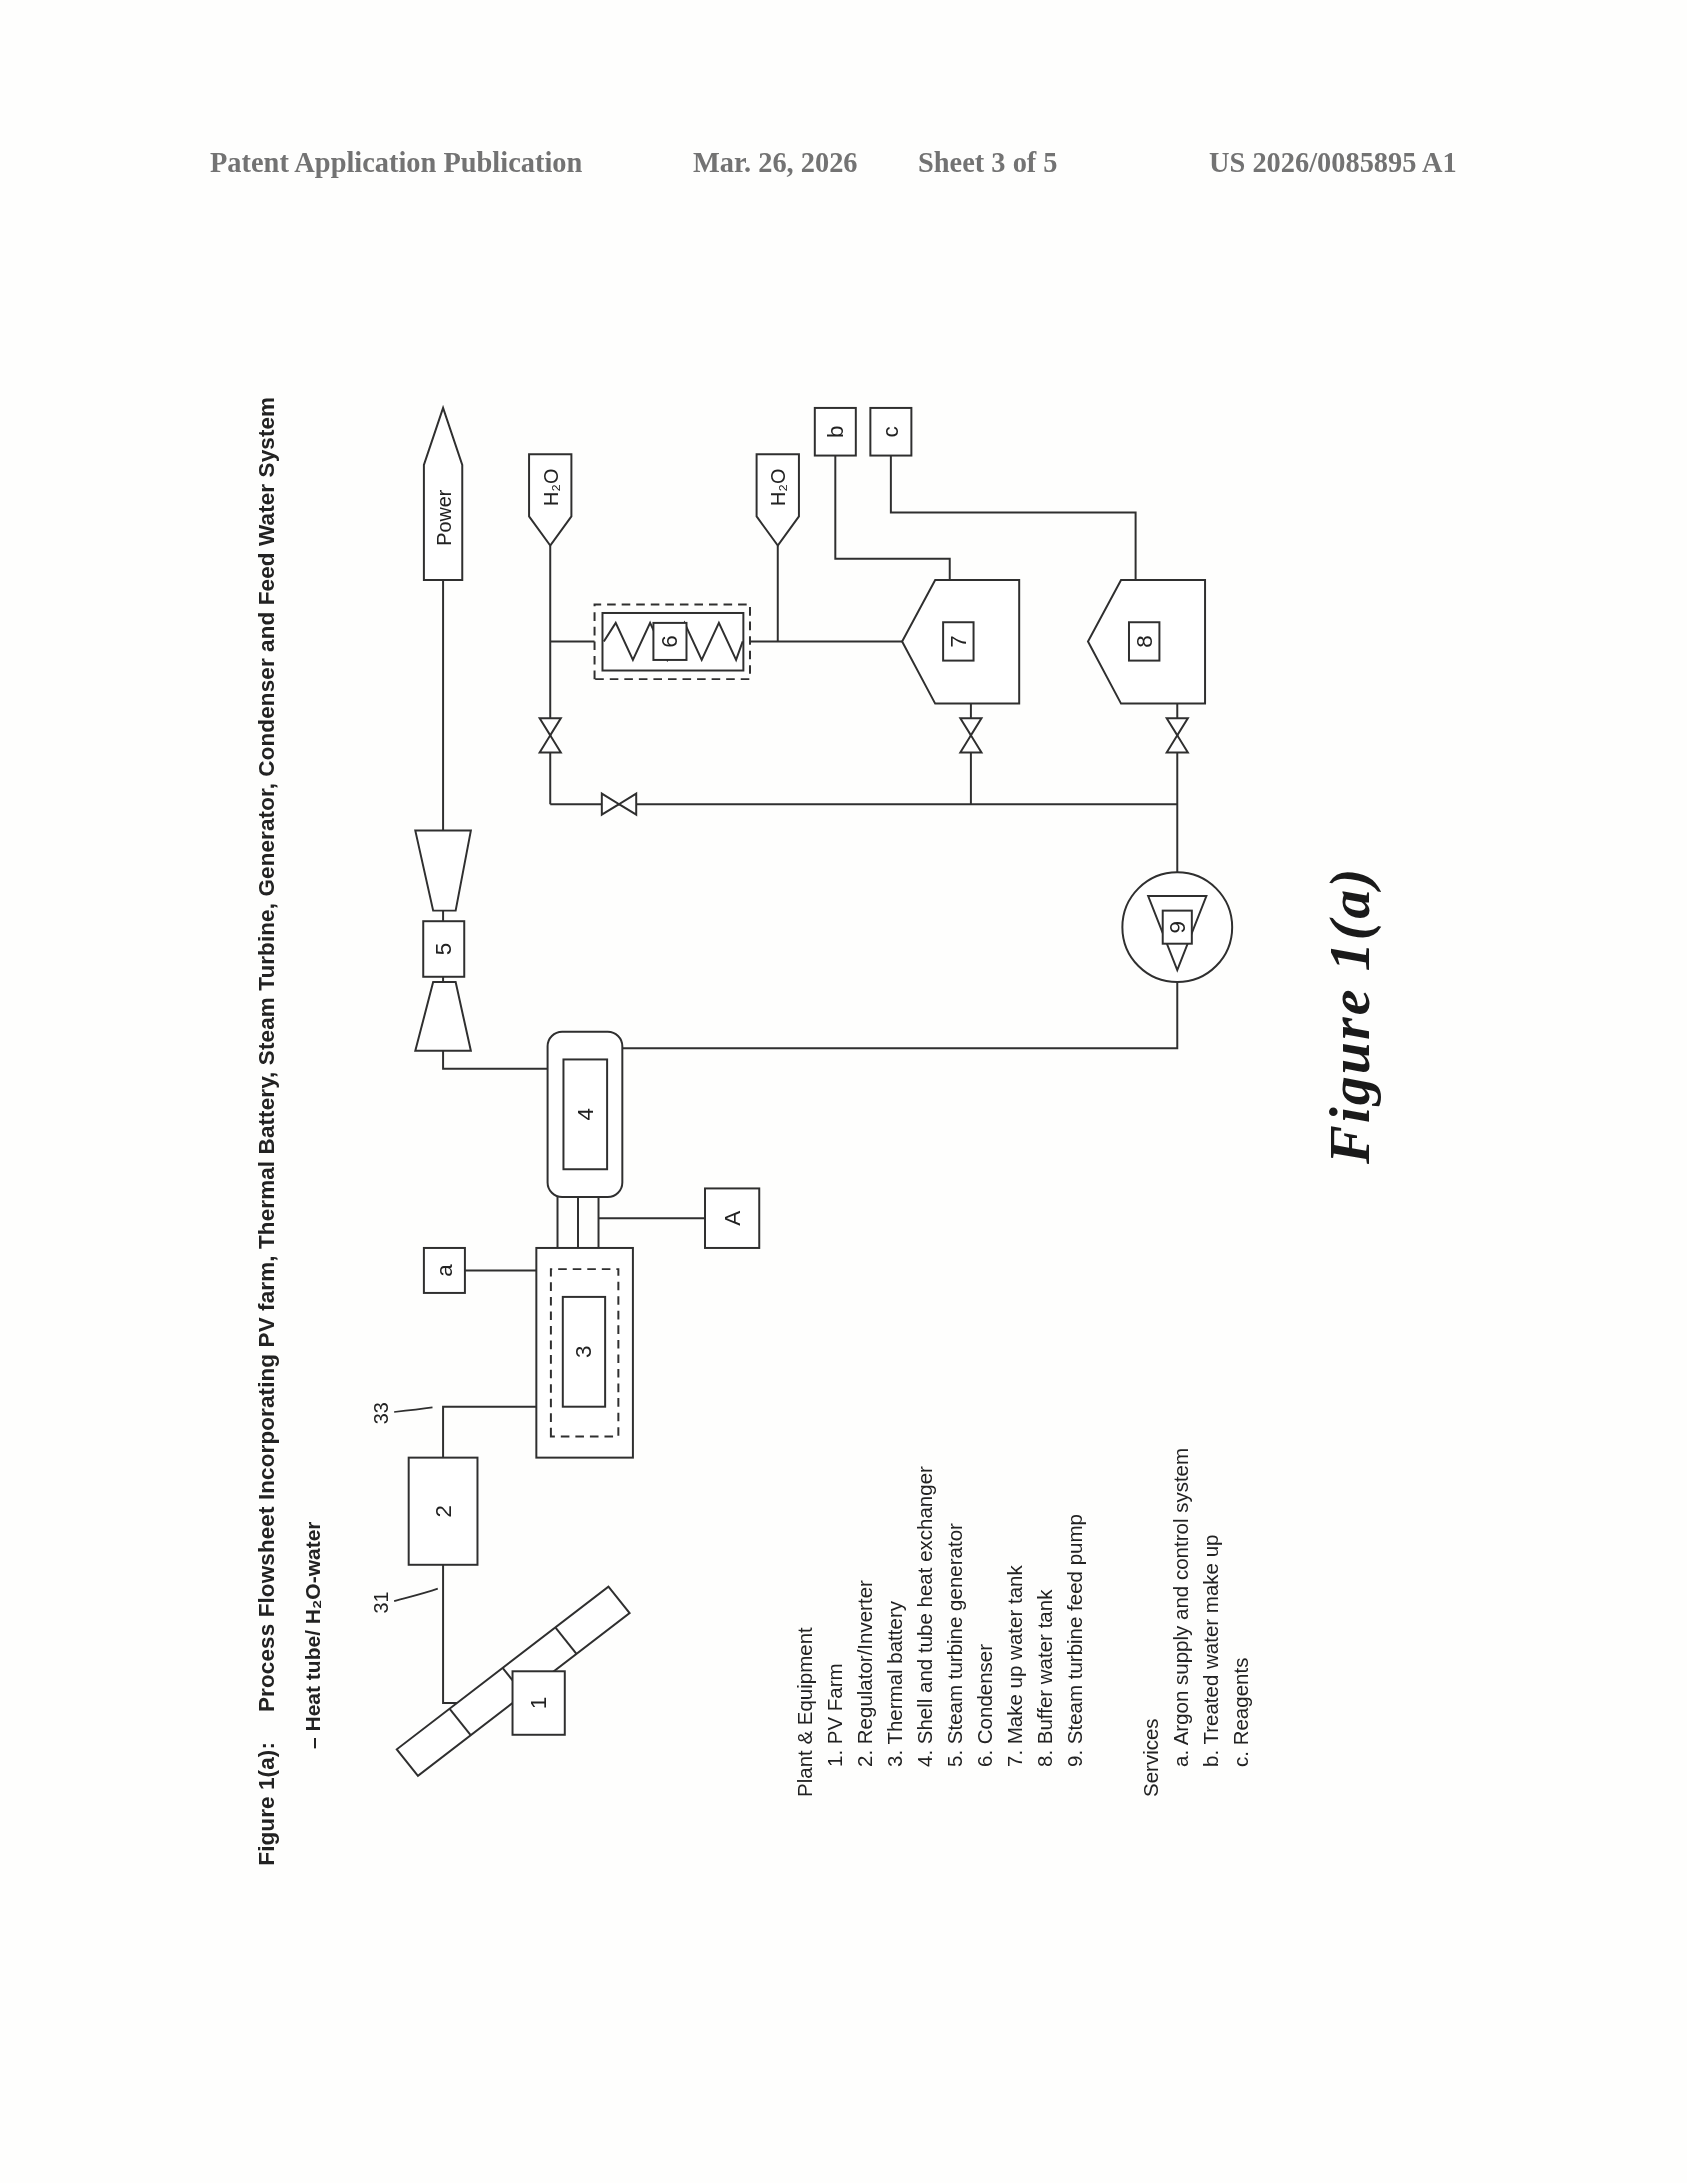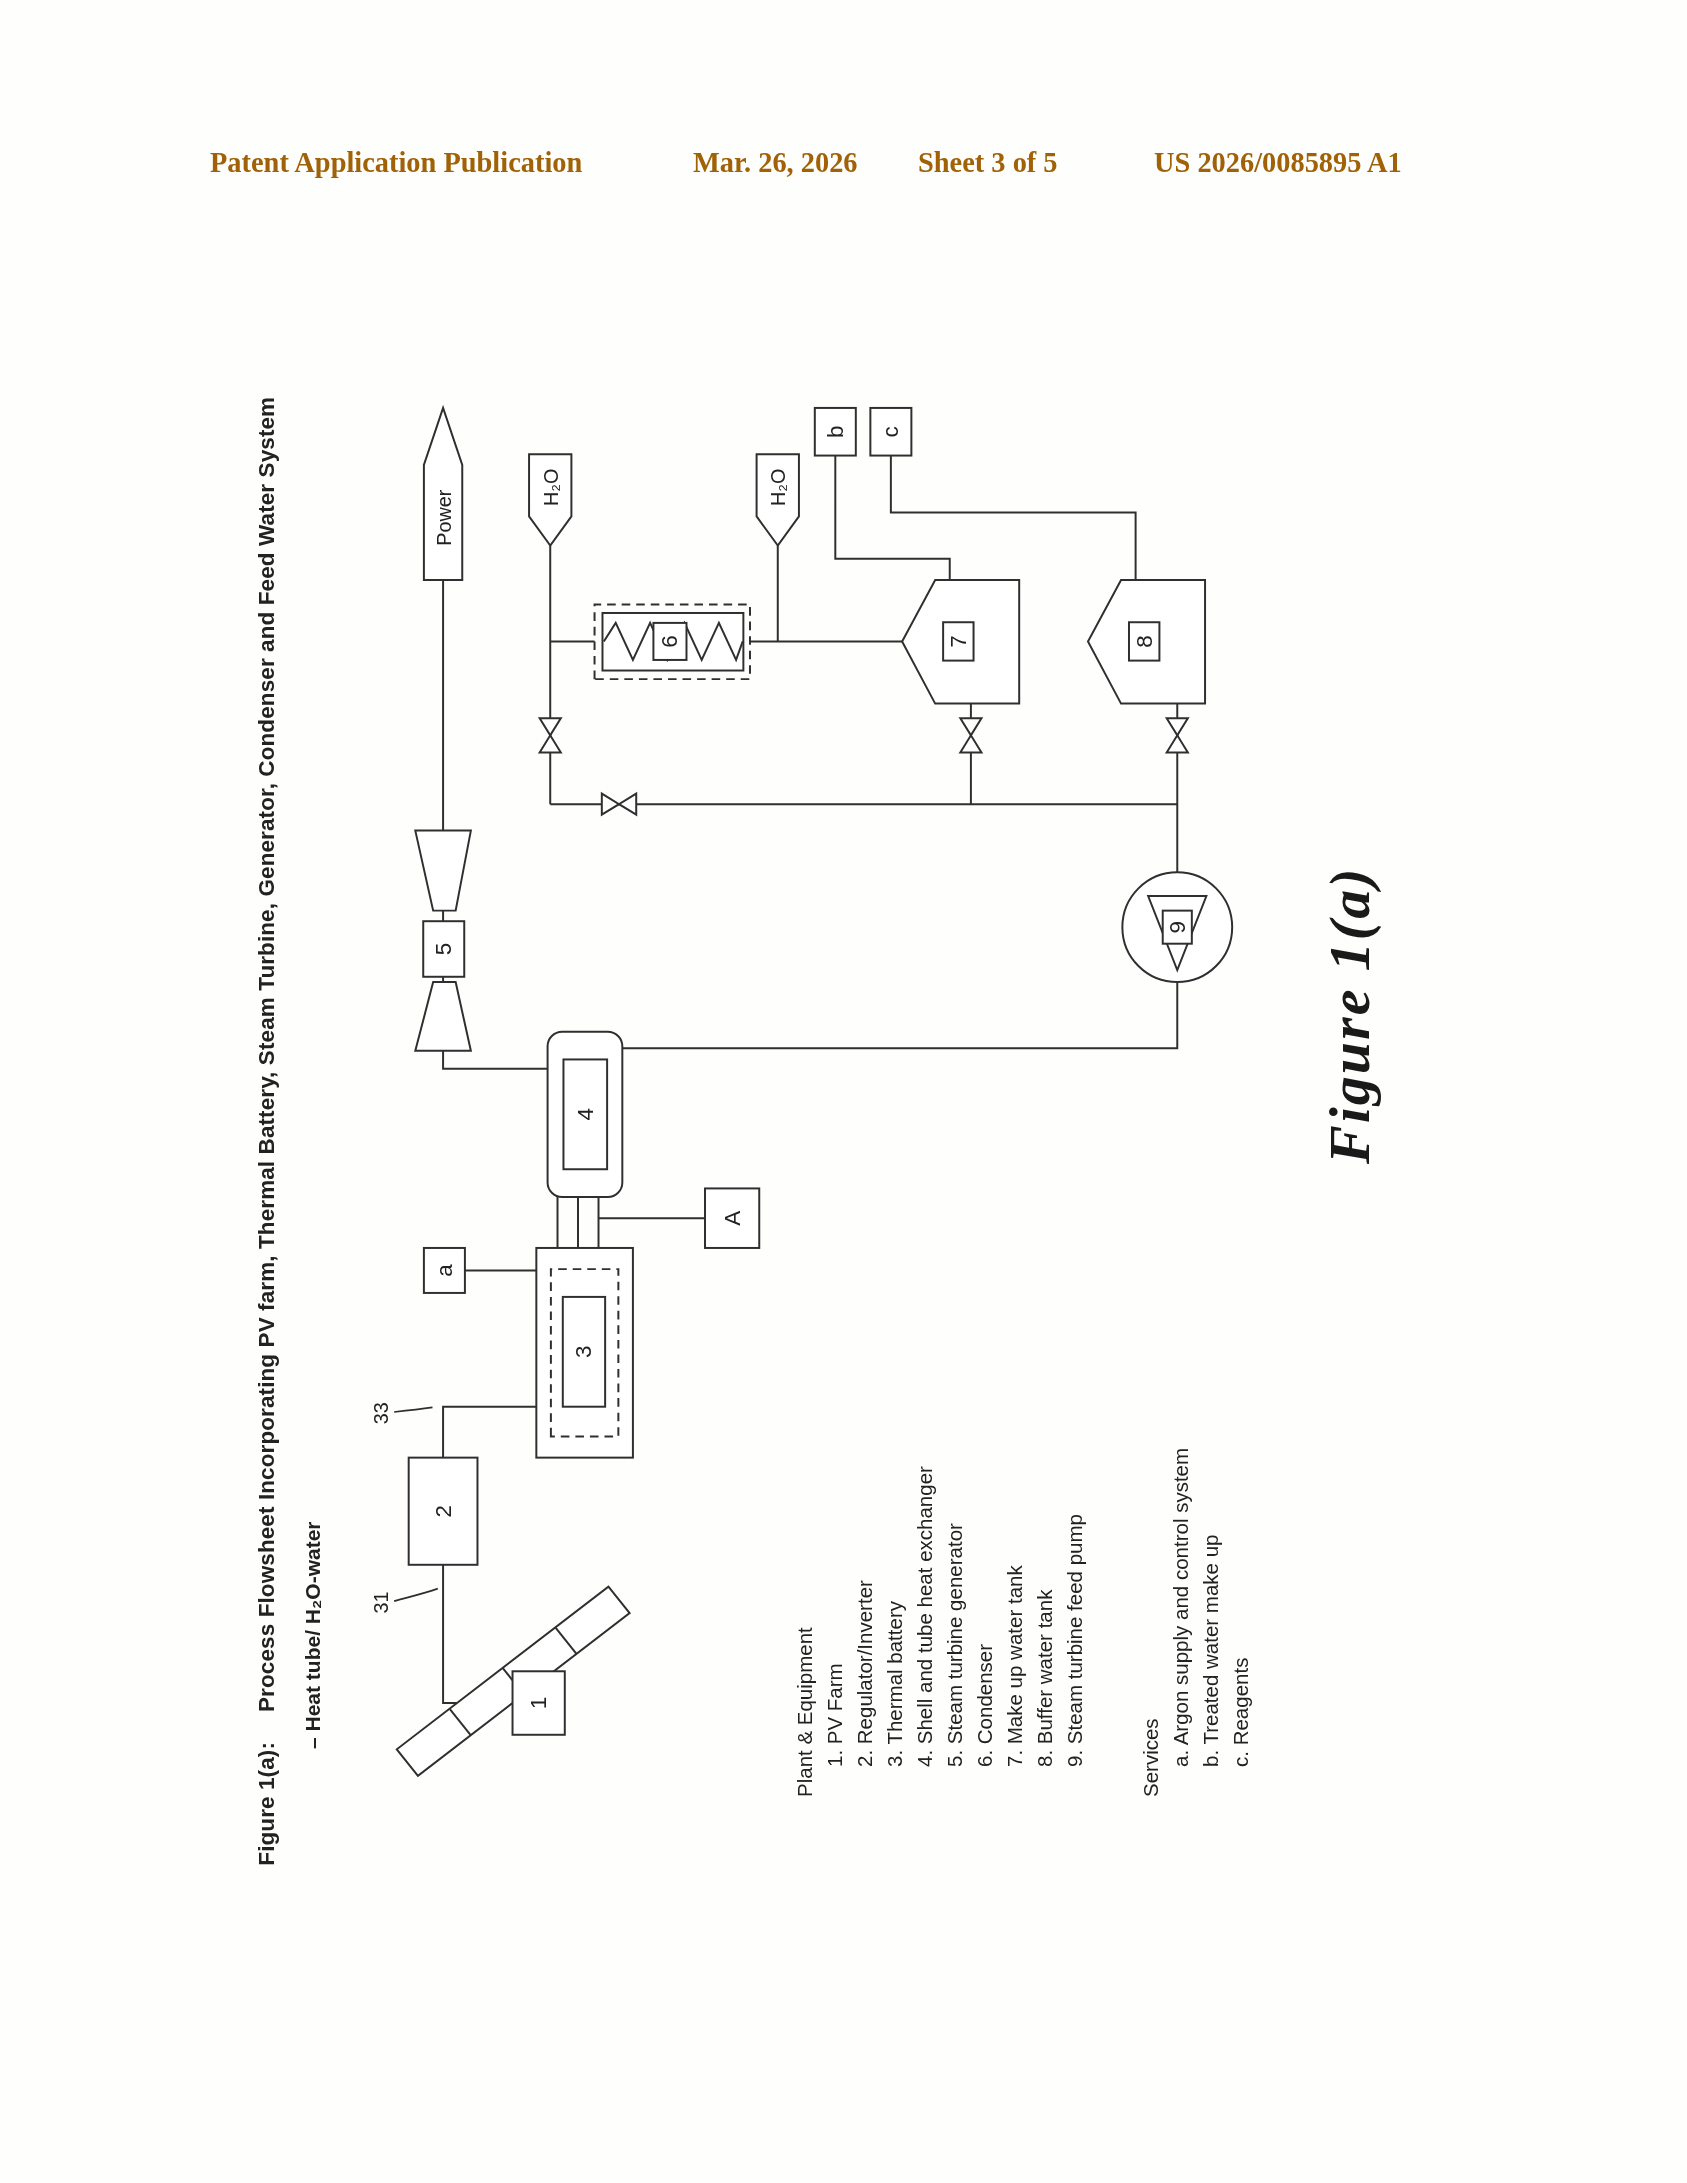--- a/index.html
+++ b/index.html
@@ -8,27 +8,27 @@
     position:relative;
     width:1687px;height:2183px;
     background:#fefefdff;
     overflow:hidden;
     font-family:"Liberation Sans", sans-serif;
     color:#222;
   }
   
   .hdr{
     position:absolute;top:147px;left:0;width:1687px;height:40px;
-    font-family:"Liberation Serif", serif;font-weight:bold;font-size:28.4px;color:#a16207;
+    font-family:"Liberation Serif", serif;font-weight:bold;font-size:28.4px;color:#737373;
   }
   .hdr span{position:absolute;white-space:nowrap;}
   .hdr-left{left:210px;}
   .hdr-date{left:693px;text-align:center;}
   .hdr-sheet{left:918px;}
-  .hdr-right{left:1154px;}
+  .hdr-right{left:1209px;}
   
   .fig{
     position:absolute;left:116px;top:531px;width:1475px;height:1213px;
     transform:rotate(-90deg);
     color:#222;
   }
   .fig-title{
     position:absolute;left:9.3px;top:6.6px;width:1456px;
     font-size:22.5px;font-weight:bold;white-space:nowrap;letter-spacing:0.1px;
   }

